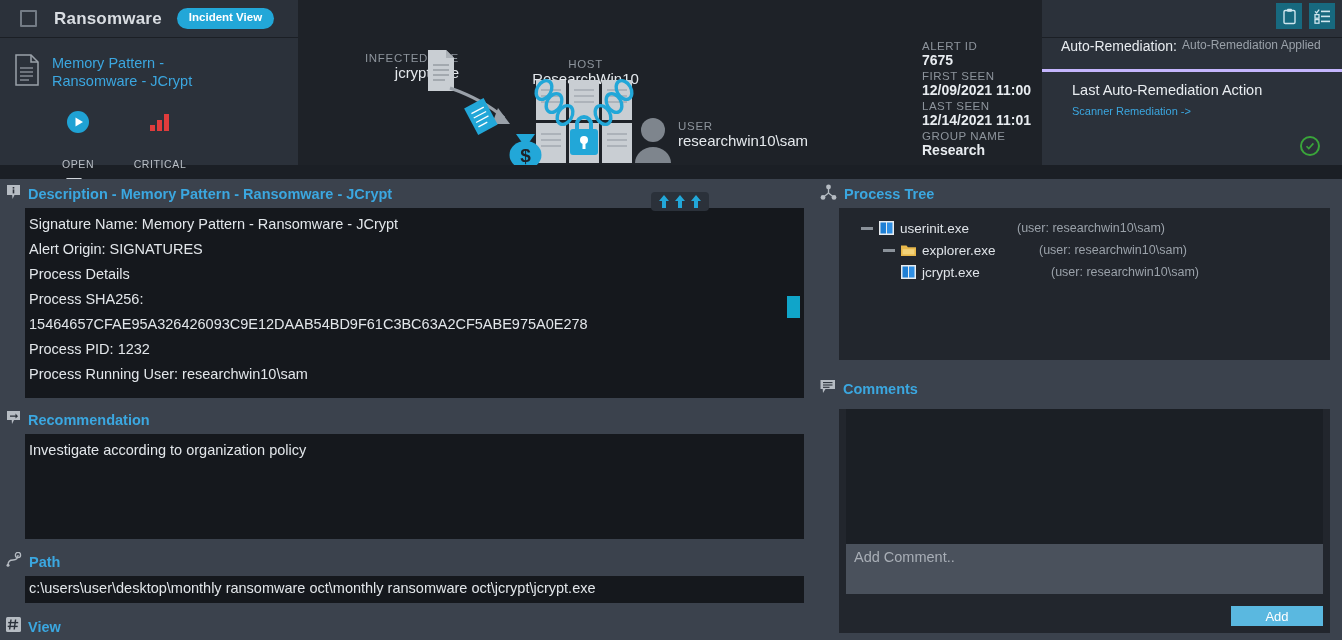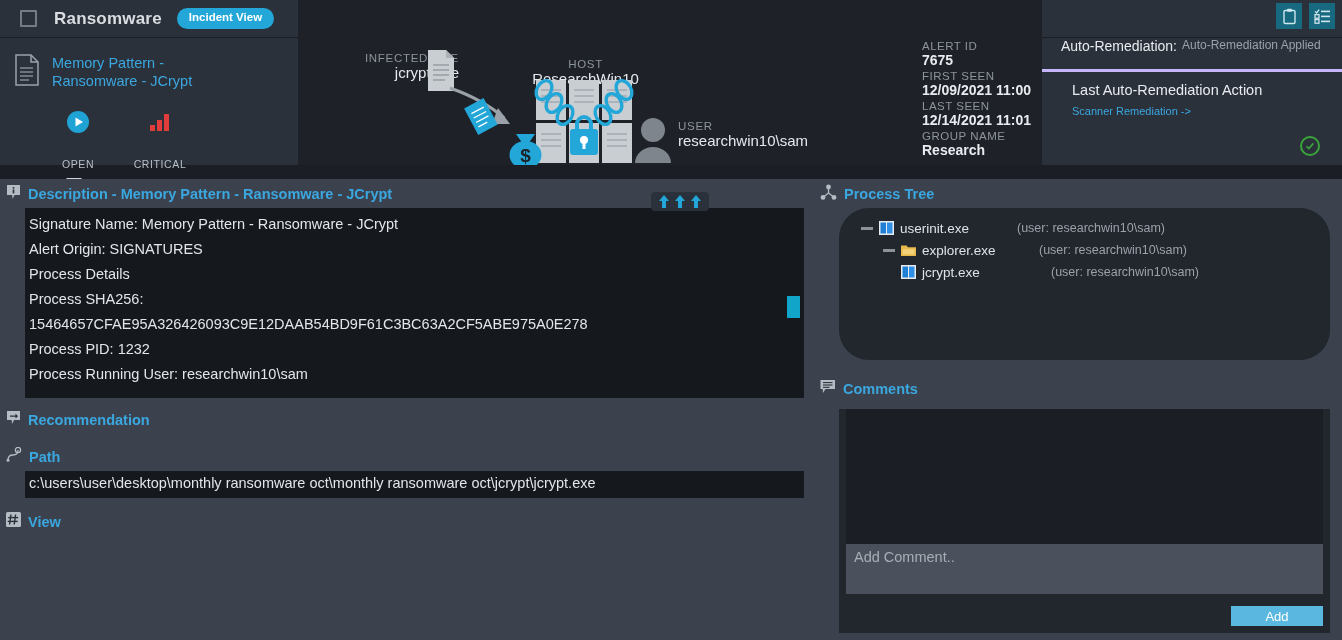--- a/index.html
+++ b/index.html
@@ -70,21 +70,21 @@
   .sec-title { color: #3ba7e0; font-size: 14.5px; font-weight: bold; }
   .sec-title .thin { font-weight: bold; }
   .panel { background: #15181d; margin: 0 10px 0 25px; position: relative; }
   .panel-line { color: #e2e6ea; font-size: 14.5px; line-height: 25px; padding-left: 4px; white-space: nowrap; }
   .scroll-thumb { position: absolute; right: 4px; width: 13px; height: 22px; background: #10a5c9; }
 
   .rec-panel { height: 105px; }
   .path-panel { height: 27px; }
 
   
-  .tree-panel { background: #22262d; margin: 0 12px 0 25px; height: 152px; padding: 9px 0 0 0; border-radius: 30px; }
+  .tree-panel { background: #22262d; margin: 0 12px 0 25px; height: 152px; padding: 9px 0 0 0; }
   .tree-row { display: flex; align-items: center; font-size: 13.5px; color: #dfe3e8; height: 22px; }
   .tree-user { color: #9aa1a9; font-size: 12.5px; position: absolute; }
   .handle { width: 12px; height: 3px; background: #8a9199; margin-right: 6px; }
   .exe-icon { width: 15px; height: 14px; margin-right: 6px; flex: 0 0 auto; }
 
   .comments-panel { background: #22262d; margin: 0 12px 0 25px; height: 224px; position: relative; }
   .comment-list { height: 135px; background: #1b1f25; margin: 7px 7px 0; }
   .comment-input { height: 50px; background: #4a515c; margin: 0 7px; color: #a8aeb6; font-size: 14.5px; padding: 5px 0 0 8px; }
   .add-btn { position: absolute; right: 7px; bottom: 7px; background: #5ab8e0; color: #fff; font-size: 13px; width: 92px; height: 20px; display: flex; align-items: center; justify-content: center; }
 </style>
@@ -331,20 +331,23 @@
 
       <div class="sec-head" style="margin-top:7px;">
         <span>
           <svg width="15" height="16" viewBox="0 0 15 16">
               <path d="M1 1 H14 V10 H8 L6 14 L5.7 10 H1 Z" fill="#b6bcc3"></path>
               <path d="M4 5.5 H9.5 V3.6 L12 6.2 L9.5 8.6 V6.8 H4 Z" fill="#2b313a"></path>
             </svg>
         </span>
         <span class="sec-title">Recommendation</span>
       </div>
+      <div class="panel rec-panel" style="padding:4px 0;">
+        <div class="panel-line">Investigate according to organization policy</div>
+      </div>
 
       <div class="sec-head" style="margin-top:8px;">
         <span>
           <svg width="16" height="16" viewBox="0 0 16 16">
               <path d="M2 13 q0 -5 5 -5 q5 0 5 -5" fill="none" stroke="#b6bcc3" stroke-width="1.3"></path>
               <circle cx="12" cy="3" r="2.6" fill="none" stroke="#b6bcc3" stroke-width="1.3"></circle>
               <circle cx="2" cy="13.3" r="1.5" fill="#b6bcc3"></circle>
             </svg>
         </span>
         <span class="sec-title">Path</span>

